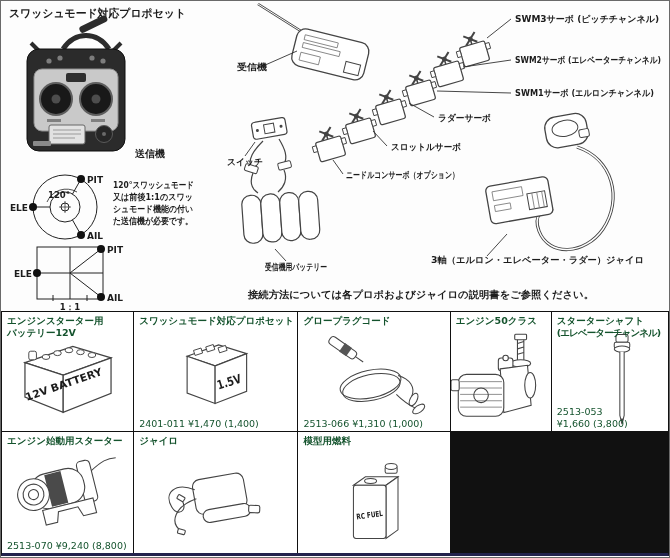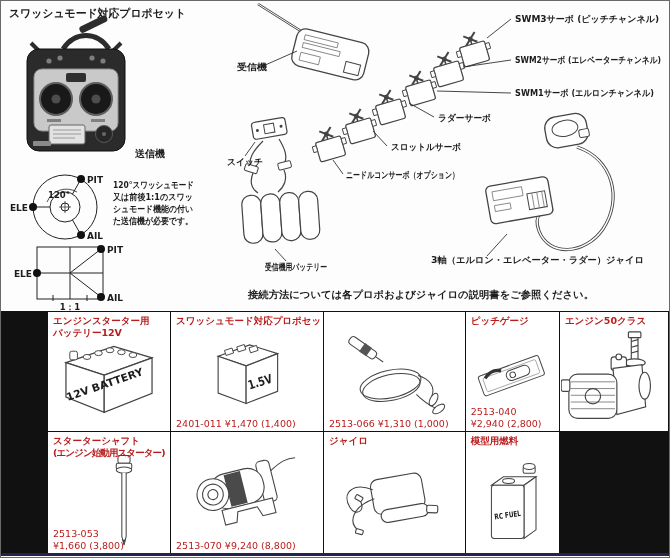--- a/index.html
+++ b/index.html
@@ -1,34 +1,34 @@
 <!DOCTYPE html>
 <html><head>
 <meta charset="utf-8">
 <style>
   html,body{margin:0;padding:0;background:#9a9a9a;}
   .page{
     width:670px;height:558px;position:relative;margin:0 auto;
     background:#fdfdfd;border:1px solid #6a6a6a;box-sizing:border-box;
-    font-family:"DejaVu Sans",sans-serif;color:#b91c1c;overflow:hidden;
+    font-family:"DejaVu Sans",sans-serif;color:#14532d;overflow:hidden;
   }
   svg text{fill:#1c1c1c;font-family:"DejaVu Sans",sans-serif;}
   .t-title{font-size:11px;font-weight:700;}
   .t10{font-size:10px;font-weight:600;}
   .t9{font-size:9px;font-weight:600;}
   .t85{font-size:8.5px;font-weight:700;}
   .taxis{font-size:9px;font-weight:700;}
   .tnote{font-size:10px;font-weight:600;}
   .leader{stroke:#333;stroke-width:0.9;}
   .ln{stroke:#222;stroke-width:1;fill:none;}
   .grid{
     position:absolute;left:0;right:0;top:310px;height:245px;
     display:grid;grid-template-columns:131fr 163fr 151fr 100fr 116fr;
     grid-template-rows:119px 1fr;gap:1px;background:#111;
-    border:1.5px solid #111;border-bottom:3px solid #23234d;box-sizing:border-box;padding-left:46px;
+    border:1.5px solid #111;border-bottom:3px solid #23234d;box-sizing:border-box;
   }
   .cell{background:#fff;position:relative;overflow:hidden;}
   .cell-title{
     position:absolute;top:3px;left:5px;right:2px;z-index:2;
     font-size:9.5px;font-weight:600;line-height:12px;white-space:nowrap;
   }
   .tight{letter-spacing:-0.9px;}
   .cell-footer{
     position:absolute;bottom:2px;left:5px;z-index:2;
     font-size:9.5px;font-weight:500;line-height:11.5px;white-space:nowrap;
@@ -255,20 +255,23 @@
           </g>
           <text x="58" y="68" transform="rotate(-17 58 68)" font-size="14" font-weight="700" fill="#333" textLength="28" lengthAdjust="spacingAndGlyphs">1.5V</text>
         </svg>
       </div>
       <div class="cell-footer">
         <span>2401-011 ¥1,470 (1,400)</span>
       </div>
     </div>
 
     <div class="cell">
+      <div class="cell-title">
+        <span>グロープラグコード</span>
+      </div>
       <div class="cell-img">
         <svg width="132" height="86" viewBox="0 0 132 100">
           <g stroke="#444" fill="none" stroke-width="1.2">
             <g transform="rotate(35 34 26)">
               <rect x="10" y="20" width="36" height="10" rx="4" fill="#fff"></rect>
               <rect x="27" y="19" width="10" height="12" fill="#555" stroke="none"></rect>
               <line x1="46" y1="25" x2="57" y2="25"></line>
             </g>
             <ellipse cx="62" cy="64" rx="36" ry="16" transform="rotate(-12 62 64)"></ellipse>
             <ellipse cx="63" cy="68" rx="34" ry="15" transform="rotate(-12 63 68)"></ellipse>
@@ -277,40 +280,20 @@
             <ellipse cx="112" cy="82" rx="4" ry="8" transform="rotate(28 112 82)"></ellipse>
             <ellipse cx="118" cy="93" rx="4" ry="8" transform="rotate(55 118 93)"></ellipse>
           </g>
         </svg>
       </div>
       <div class="cell-footer">
         <span>2513-066 ¥1,310 (1,000)</span>
       </div>
     </div>
 
-    <div class="cell">
-      <div class="cell-title">
-        <span>ピッチゲージ</span>
-      </div>
-      <div class="cell-img">
-        <svg width="96" height="72" viewBox="0 0 100 90">
-          <g transform="rotate(-20 50 48)" stroke="#444" stroke-width="1.2">
-            <rect x="8" y="36" width="80" height="26" rx="3" fill="#fff"></rect>
-            <rect x="13" y="40" width="70" height="18" rx="2" fill="none" stroke="#888" stroke-width="0.8"></rect>
-            <rect x="42" y="42" width="30" height="13" rx="6" fill="none"></rect>
-            <circle cx="50" cy="48.5" r="3.5" fill="none"></circle>
-            <path d="M16,41 C24,35 32,35 38,39" stroke="#333" stroke-width="4" fill="none"></path>
-          </g>
-        </svg>
-      </div>
-      <div class="cell-footer">
-        <span>2513-040</span><br>
-        <span>¥2,940 (2,800)</span>
-      </div>
-    </div>
 
     <div class="cell">
       <div class="cell-title">
         <span>エンジン50クラス</span>
       </div>
       <div class="cell-img down">
         <svg width="106" height="96" viewBox="0 0 110 100">
           <g fill="#fff" stroke="#444" stroke-width="1.2">
             <rect x="73" y="6" width="7" height="26"></rect>
             <line x1="73" y1="12" x2="80" y2="10"></line>
@@ -333,40 +316,43 @@
             <circle cx="33" cy="69" r="8" fill="none"></circle>
             <rect x="0" y="52" width="9" height="12" rx="2"></rect>
           </g>
         </svg>
       </div>
     </div>
 
     <div class="cell">
       <div class="cell-title">
         <span>スターターシャフト</span><br>
-        <span class="tight">(エンジン始動用スターター)</span>
+        <span class="tight">(エレベーターチャンネル)</span>
       </div>
       <div class="cell-img" style="justify-content:flex-end;padding-right:18px;padding-top:18px;">
         <svg width="56" height="100" viewBox="0 0 60 116">
           <g fill="#fff" stroke="#444" stroke-width="1.2">
             <rect x="23" y="4" width="14" height="9" rx="2"></rect>
             <rect x="21" y="13" width="18" height="7" rx="2"></rect>
             <ellipse cx="30" cy="21" rx="9" ry="3.5"></ellipse>
             <path d="M27.5,24 L27.5,98 L30,108 L32.5,98 L32.5,24"></path>
             <circle cx="30" cy="103" r="1.6" fill="#444" stroke="none"></circle>
           </g>
         </svg>
       </div>
       <div class="cell-footer">
         <span>2513-053</span><br>
         <span>¥1,660 (3,800)</span>
       </div>
     </div>
 
     <div class="cell">
+      <div class="cell-title">
+        <span>エンジン始動用スターター</span>
+      </div>
       <div class="cell-img">
         <svg width="140" height="92" viewBox="0 0 140 110">
           <g transform="rotate(-14 70 55)" fill="#fff" stroke="#444" stroke-width="1.3">
             <rect x="88" y="22" width="16" height="50" rx="5"></rect>
             <rect x="28" y="26" width="64" height="42" rx="19"></rect>
             <rect x="48" y="27.5" width="20" height="39" fill="#4a4a4a" stroke="none"></rect>
             <circle cx="30" cy="47" r="19"></circle>
             <circle cx="30" cy="47" r="12.5"></circle>
             <circle cx="30" cy="47" r="6"></circle>
             <path d="M36,68 L98,68 L98,86 L82,86 L78,74 L54,74 L50,86 L36,86 Z"></path>

